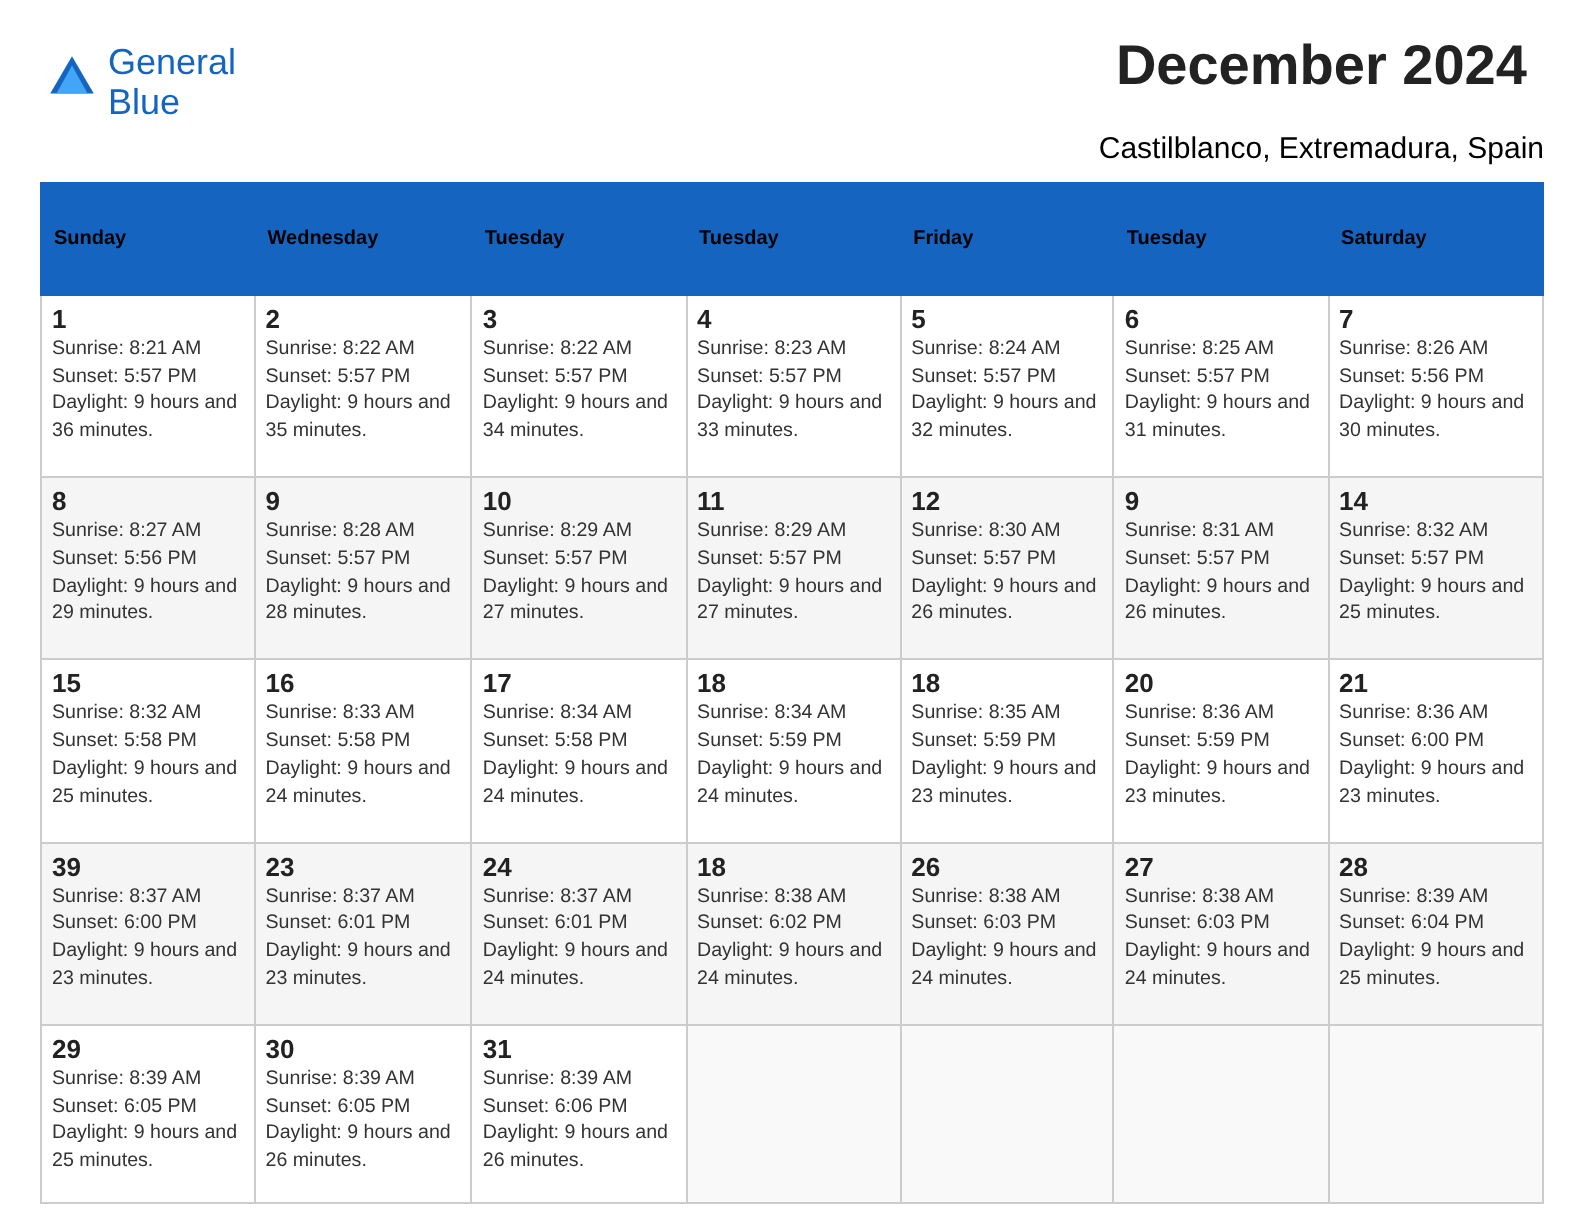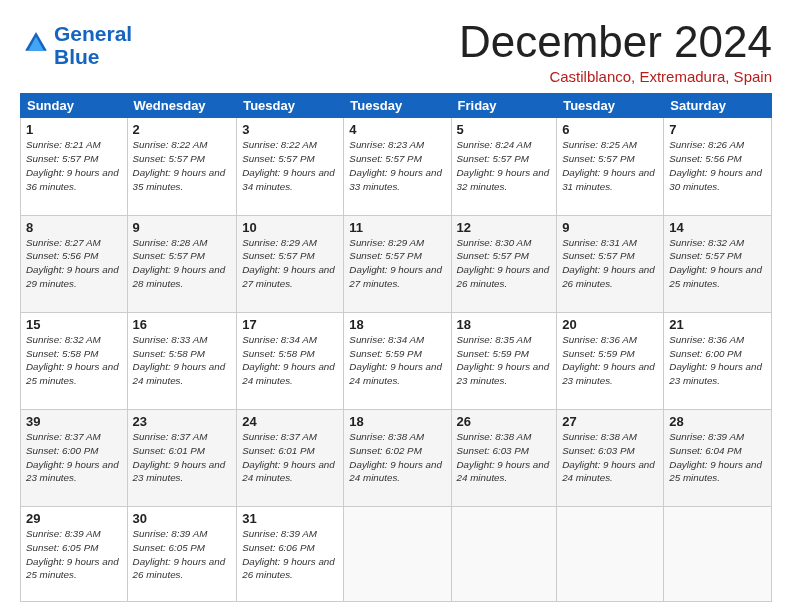--- a/index.html
+++ b/index.html
@@ -22,59 +22,60 @@
       align-items: flex-start;
       justify-content: space-between;
       margin-bottom: 8px;
     }
     .logo {
       display: flex;
       align-items: center;
       margin-top: 4px;
     }
     .logo-text {
-      font-size: 21px;
-      font-weight: bold;
+      font-size: 18px;
+      font-weight: normal;
       color: #333;
       line-height: 1.1;
     }
     .logo-text span {
       color: #1565c0;
     }
     .logo-icon {
       width: 28px;
       height: 28px;
       margin-left: 2px;
     }
     .title-block {
       text-align: right;
     }
     .main-title {
-      font-size: 44px;
-      font-weight: normal;
+      font-size: 28px;
+      font-weight: bold;
       color: #222;
       line-height: 1.1;
+      text-align: center;
     }
     .subtitle {
       font-size: 15px;
-      color: #b91c1c;
-      margin-top: 2px;
+      color: #000000;
+      margin-top: 17px;
     }
     .calendar {
       flex: 1;
       border-collapse: collapse;
       width: 100%;
       font-size: 10.5px;
     }
     .calendar th {
       background: #1565c0;
-      color: #ffffff;
+      color: #000000;
       text-align: left;
-      padding: 4px 6px;
-      font-size: 13px;
+      padding: 22px 6px;
+      font-size: 10px;
       font-weight: bold;
       border: 1px solid #1565c0;
     }
     .calendar td {
       vertical-align: top;
       border: 1px solid #ccc;
       padding: 4px 5px;
       width: 113px;
       height: 82px;
       background: #fff;
@@ -86,21 +87,20 @@
       font-size: 13px;
       font-weight: bold;
       color: #222;
       display: block;
       margin-bottom: 1px;
     }
     .day-info {
       font-size: 9.8px;
       color: #333;
       line-height: 1.4;
-      font-style: italic;
     }
     .empty {
       background: #f9f9f9 !important;
     }
     .last-row td {
       height: 70px;
     }
   </style>
 </head>
 <body>

